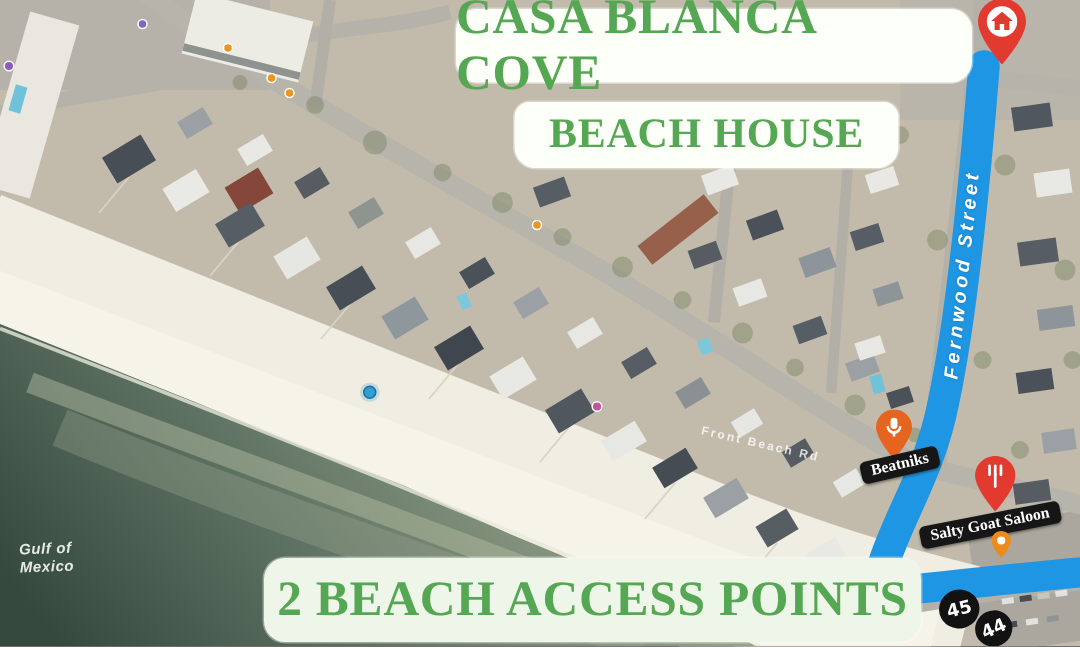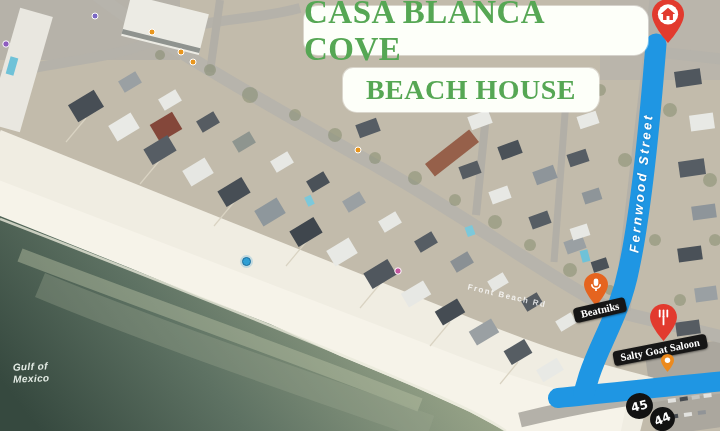--- a/index.html
+++ b/index.html
@@ -398,14 +398,17 @@
   <div class="shield s44">
     <span>44</span>
   </div>
 
   <div class="banner title1">
     <span>CASA BLANCA COVE</span>
   </div>
   <div class="banner title2">
     <span>BEACH HOUSE</span>
   </div>
+  <div class="banner footer">
+    <span>2 BEACH ACCESS POINTS</span>
+  </div>
 
 </div>
 
 </body></html>

